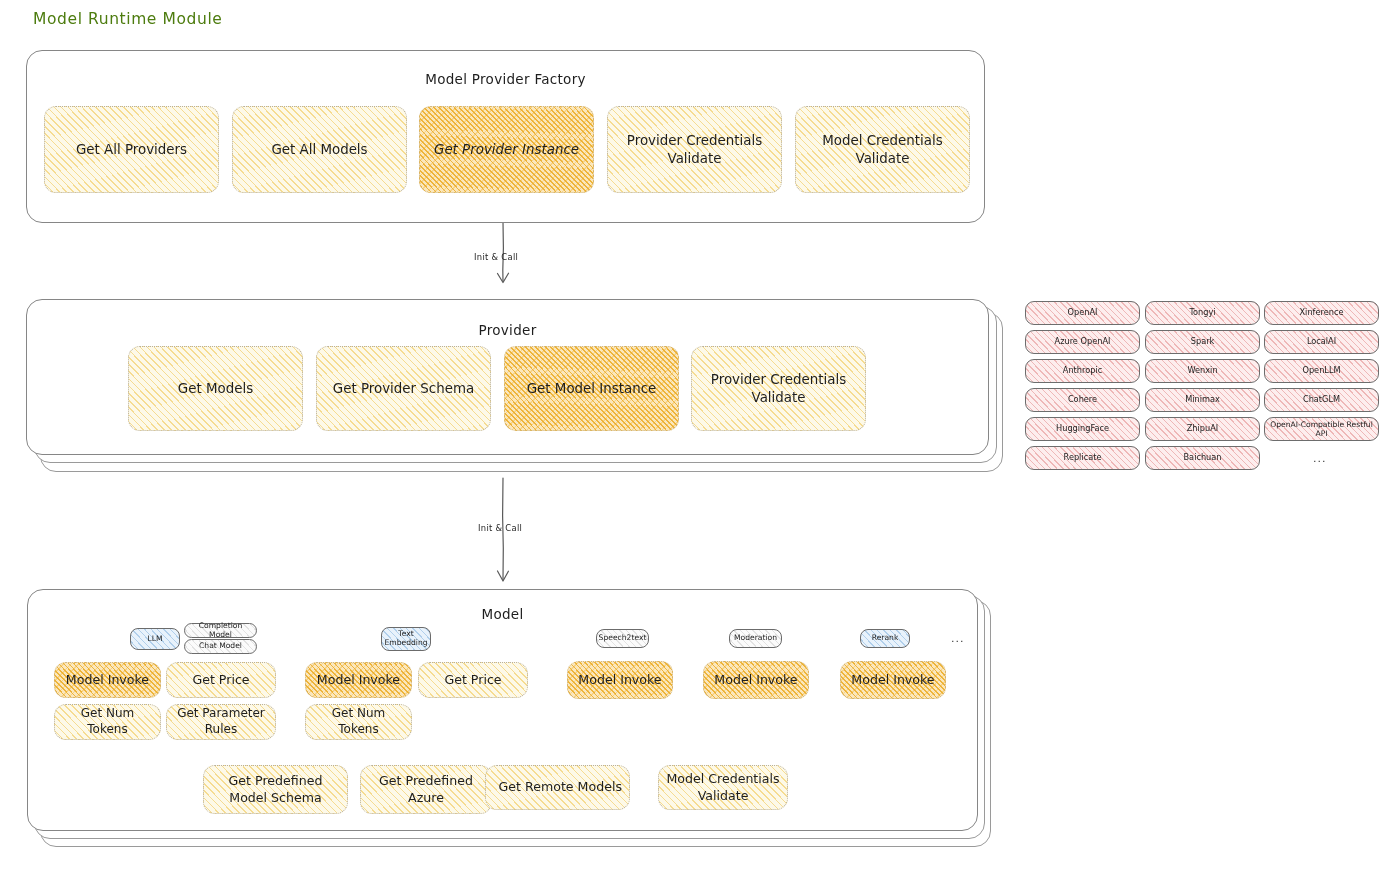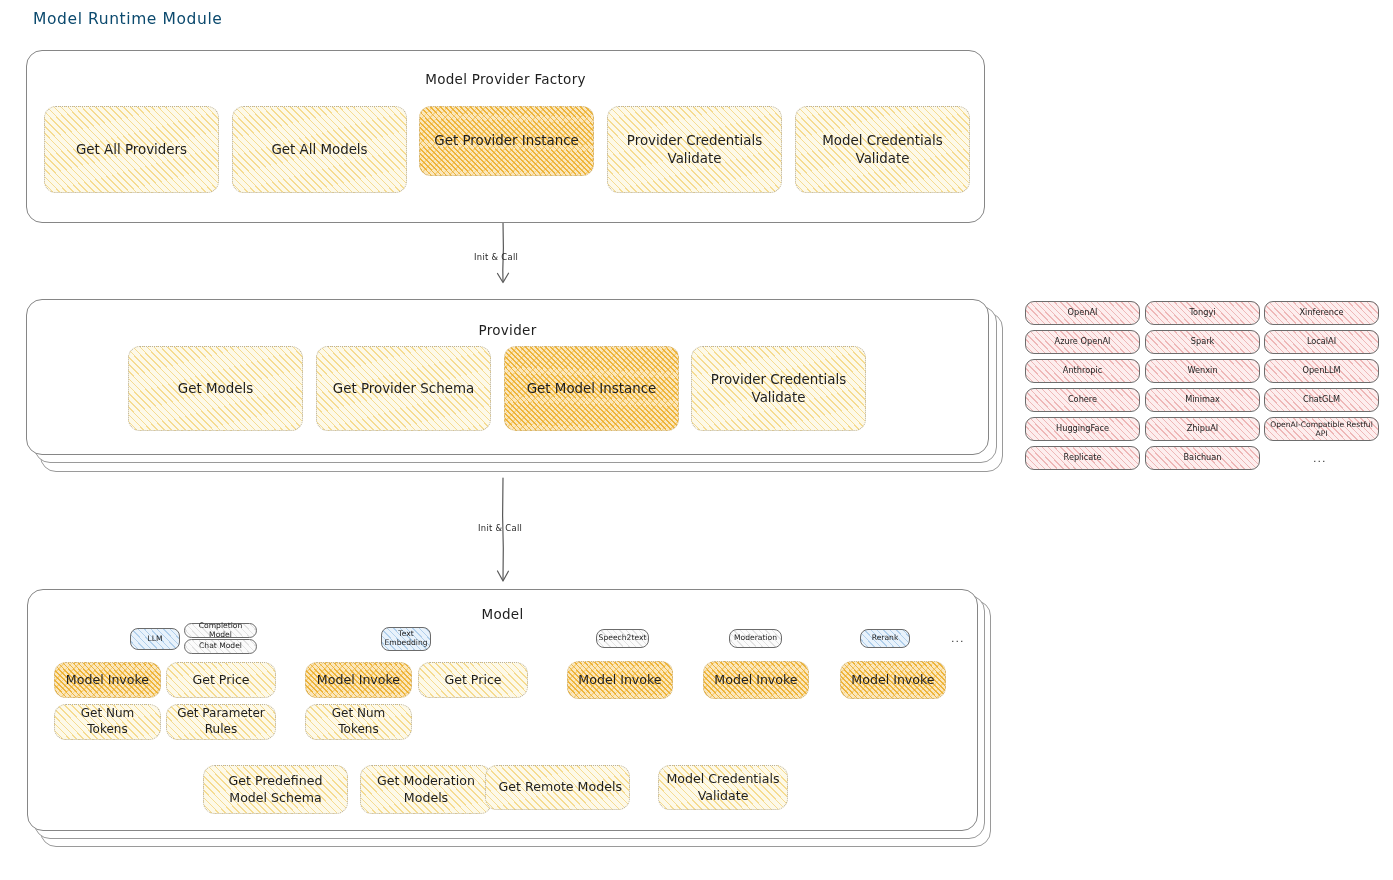--- a/index.html
+++ b/index.html
@@ -9,21 +9,21 @@
     font-family:"DejaVu Sans","Liberation Sans",sans-serif;
     color:#1e1e1e;
     overflow:hidden;
     position:relative;
   }
   .canvas{position:absolute;inset:0;}
 
   
   #page-title{
     position:absolute;left:33px;top:10px;
-    font-size:15.5px;letter-spacing:.6px;color:#0c4a6e;
+    font-size:15.5px;letter-spacing:.6px;color:#4d7c0f;
     white-space:nowrap;
   }
 
   
   .container{
     position:absolute;box-sizing:border-box;
     background:#ffffff;
     border:1.1px solid #868686;
     border-radius:16px;
   }
@@ -134,21 +134,21 @@
   <div class="container" style="left:26px;top:50px;width:959px;height:173px;padding-left:40px;">
     <div class="container-title" style="top:20px;">Model Provider Factory</div>
   </div>
 
   <div class="card lg" style="left:44px;top:106px;width:175px;height:87px;">
     <span>Get All Providers</span>
   </div>
   <div class="card lg" style="left:232px;top:106px;width:175px;height:87px;">
     <span>Get All Models</span>
   </div>
-  <div class="card lg hi" style="left:419px;top:106px;width:175px;height:70px;">
+  <div class="card lg hi" style="left:419px;top:106px;width:175px;height:87px;font-style:italic;">
     <span>Get Provider Instance</span>
   </div>
   <div class="card lg" style="left:607px;top:106px;width:175px;height:87px;">
     <span>Provider Credentials Validate</span>
   </div>
   <div class="card lg" style="left:795px;top:106px;width:175px;height:87px;">
     <span>Model Credentials Validate</span>
   </div>
 
   <div class="stack-layer" style="left:40px;top:312px;width:963px;height:160px;"></div>
@@ -288,21 +288,21 @@
   <div class="card hi" style="left:840px;top:661px;width:106px;height:38px;">
     <span>Model Invoke</span>
     </div>
 
   <div class="ellipsis" style="left:951px;top:632px;">...</div>
 
   <div class="card" style="left:203px;top:765px;width:145px;height:49px;">
     <span>Get Predefined Model Schema</span>
     </div>
   <div class="card" style="left:360px;top:765px;width:132px;height:49px;">
-    <span>Get Moderation Models</span>
+    <span>Get Predefined Azure</span>
     </div>
   <div class="card" style="left:485px;top:765px;width:145px;height:45px;justify-content:flex-end;">
     <span>Get Remote Models</span>
     </div>
   <div class="card" style="left:658px;top:765px;width:130px;height:45px;">
     <span>Model Credentials Validate</span>
     </div>
 
 </div>
 

